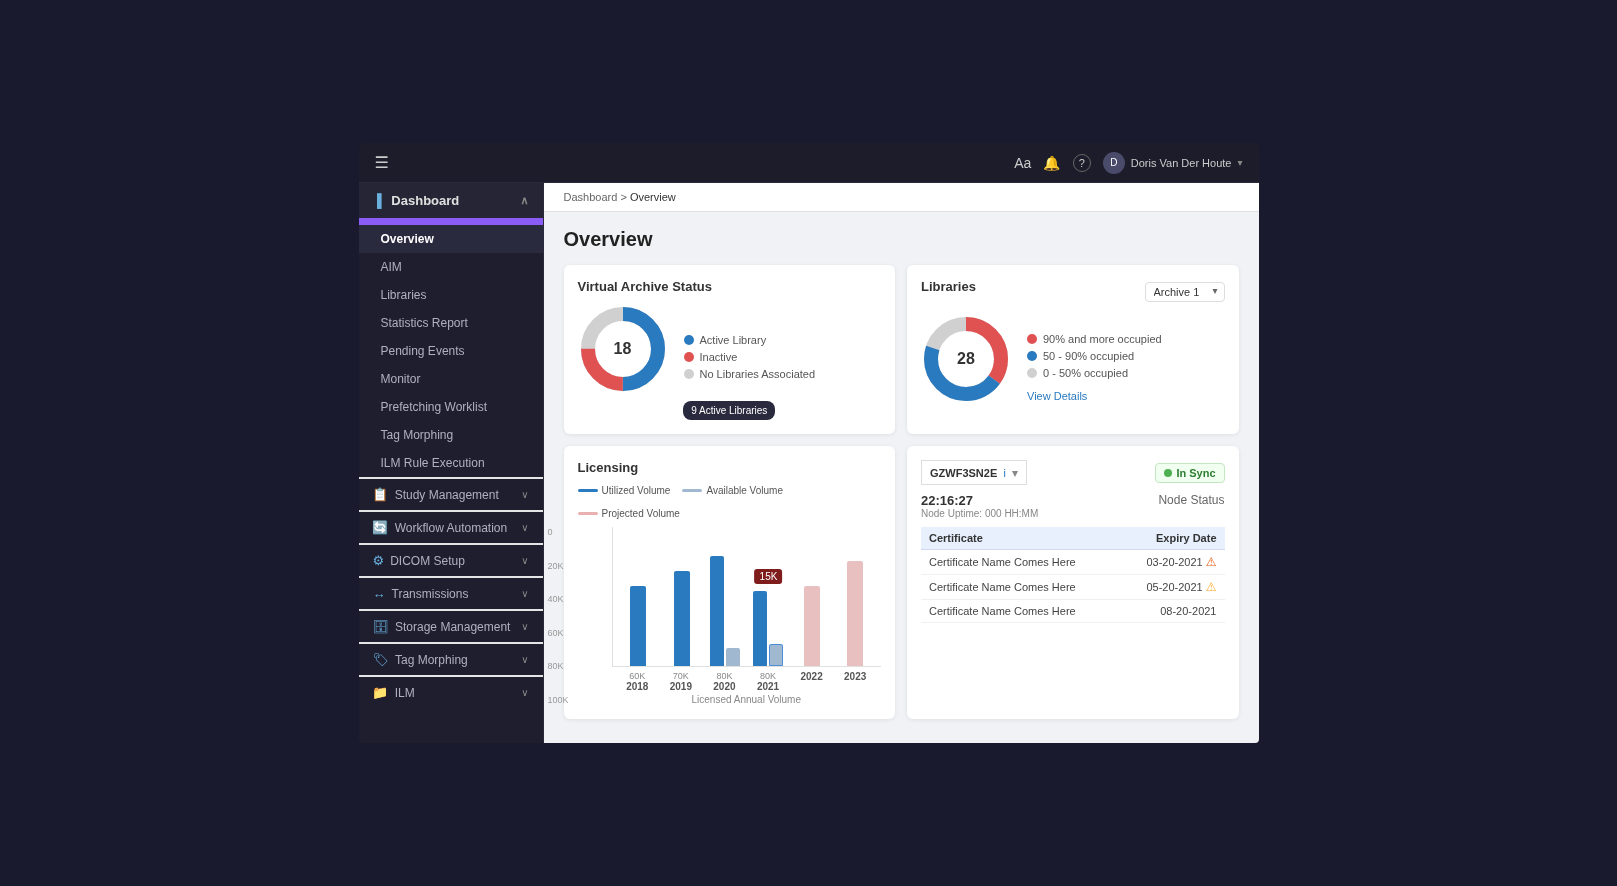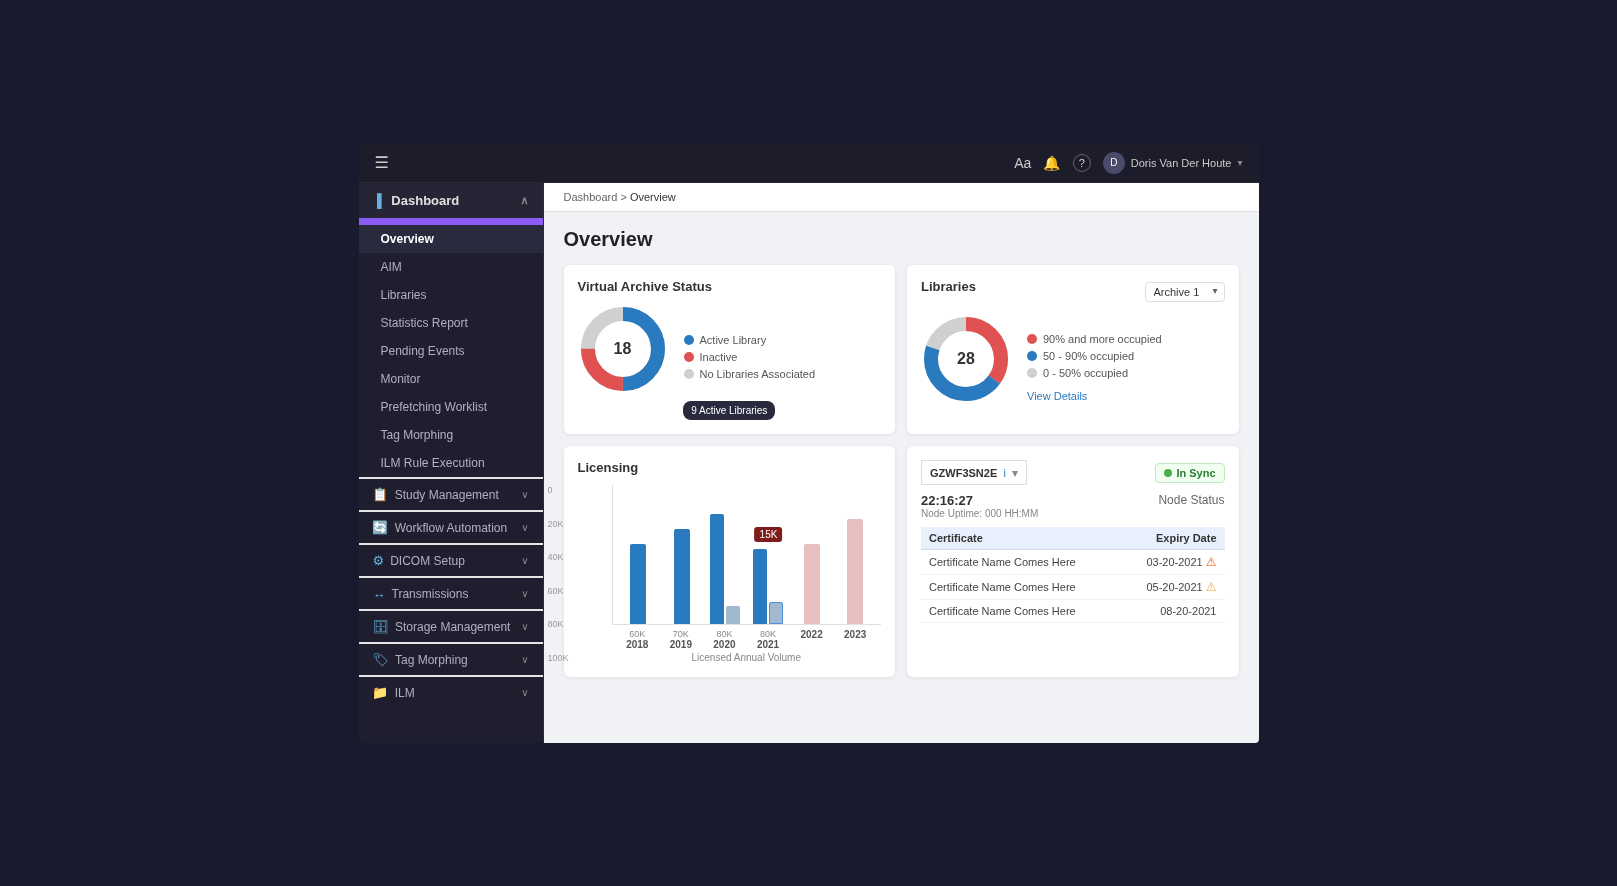--- a/index.html
+++ b/index.html
@@ -344,20 +344,34 @@
                   <div class="legend-dot" style="background:#d0d0d0;"></div>
                   <span>0 - 50% occupied</span>
                 </div>
                 <a class="view-details">View Details</a>
               </div>
             </div>
           </div>
 
           <div class="card licensing-card">
             <div class="card-title">Licensing</div>
+            <div class="chart-legend-row">
+              <div class="legend-line">
+                <div class="legend-line-dot" style="background:#2a7abf;"></div>
+                <span>Utilized Volume</span>
+              </div>
+              <div class="legend-line">
+                <div class="legend-line-dot" style="background:#a0b8d0;"></div>
+                <span>Available Volume</span>
+              </div>
+              <div class="legend-line">
+                <div class="legend-line-dot" style="background:#e8b0b0;"></div>
+                <span>Projected Volume</span>
+              </div>
+            </div>
 
             <div style="position:relative; padding-left:34px;">
               <div class="y-axis">
                 <span>100K</span>
                 <span>80K</span>
                 <span>60K</span>
                 <span>40K</span>
                 <span>20K</span>
                 <span>0</span>
               </div>

